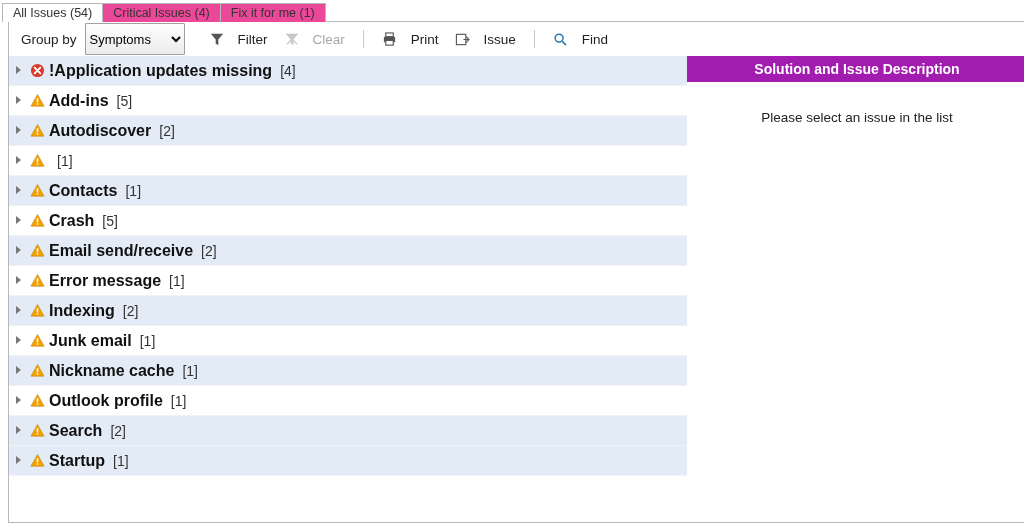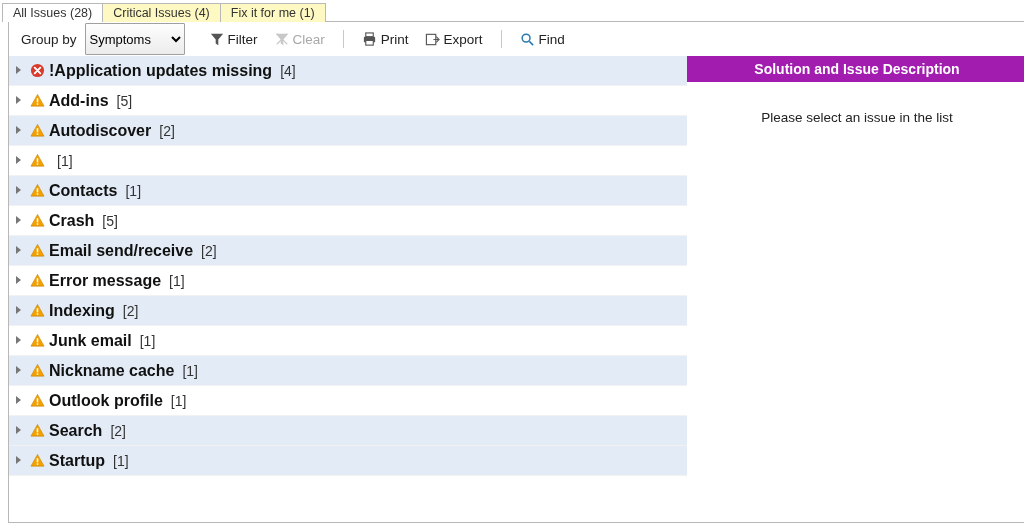--- a/index.html
+++ b/index.html
@@ -20,21 +20,21 @@
     padding-left: 2px;
     position: relative;
     z-index: 2;
   }
   .tab {
     border: 1px solid #b8b8b8;
     border-bottom: none;
     padding: 2px 10px 2px 10px;
     font-size: 12.5px;
     color: #333;
-    background: #fef9c3;
+    background: #ec4899;
     cursor: pointer;
     position: relative;
     margin-right: -1px;
   }
   .tab.active {
     background: #fff;
     z-index: 3;
   }
   .panel {
     border: 1px solid #b8b8b8;
@@ -67,21 +67,21 @@
   }
   .tool-sep {
     width: 1px;
     height: 18px;
     background: #c8c8c8;
     margin: 0 8px;
   }
   .tool-btn {
     display: flex;
     align-items: center;
-    gap: 3px;
+    gap: 13px;
     padding: 2px 6px;
     font-size: 13.5px;
     color: #222;
     cursor: pointer;
     border-radius: 2px;
   }
   .tool-btn.disabled {
     color: #a8a8a8;
     cursor: default;
   }
@@ -144,21 +144,21 @@
     margin-left: 8px;
   }
   
   
   .svg { display:block; }
 </style>
 </head>
 <body>
 
 <div class="tabstrip">
-    <div class="tab active">All Issues (28)</div>
+    <div class="tab active">All Issues (54)</div>
     <div class="tab">Critical Issues (4)</div>
     <div class="tab">Fix it for me (1)</div>
   </div>
 
 <div class="panel">
 
   <div class="toolbar">
     <span class="label">Group by</span>
     <select>
       <option>Symptoms</option>
@@ -198,21 +198,21 @@
       <span>Print</span>
     </div>
 
     <div class="tool-btn">
       <span class="ico">
         <svg class="svg" width="15" height="15" viewBox="0 0 16 16">
             <rect x="1.5" y="2.5" width="10" height="11" fill="none" stroke="#555" stroke-width="1.2"></rect>
             <path d="M9 8h5M12 5l3 3-3 3" fill="none" stroke="#555" stroke-width="1.2"></path>
           </svg>
       </span>
-      <span>Export</span>
+      <span>Issue</span>
     </div>
 
     <div class="tool-sep"></div>
 
     <div class="tool-btn">
       <span class="ico">
         <svg class="svg" width="15" height="15" viewBox="0 0 16 16">
             <circle cx="6.5" cy="6.5" r="4.2" fill="none" stroke="#2a7ab0" stroke-width="1.6"></circle>
             <path d="M10 10l4 4" stroke="#2a7ab0" stroke-width="1.6"></path>
           </svg>

